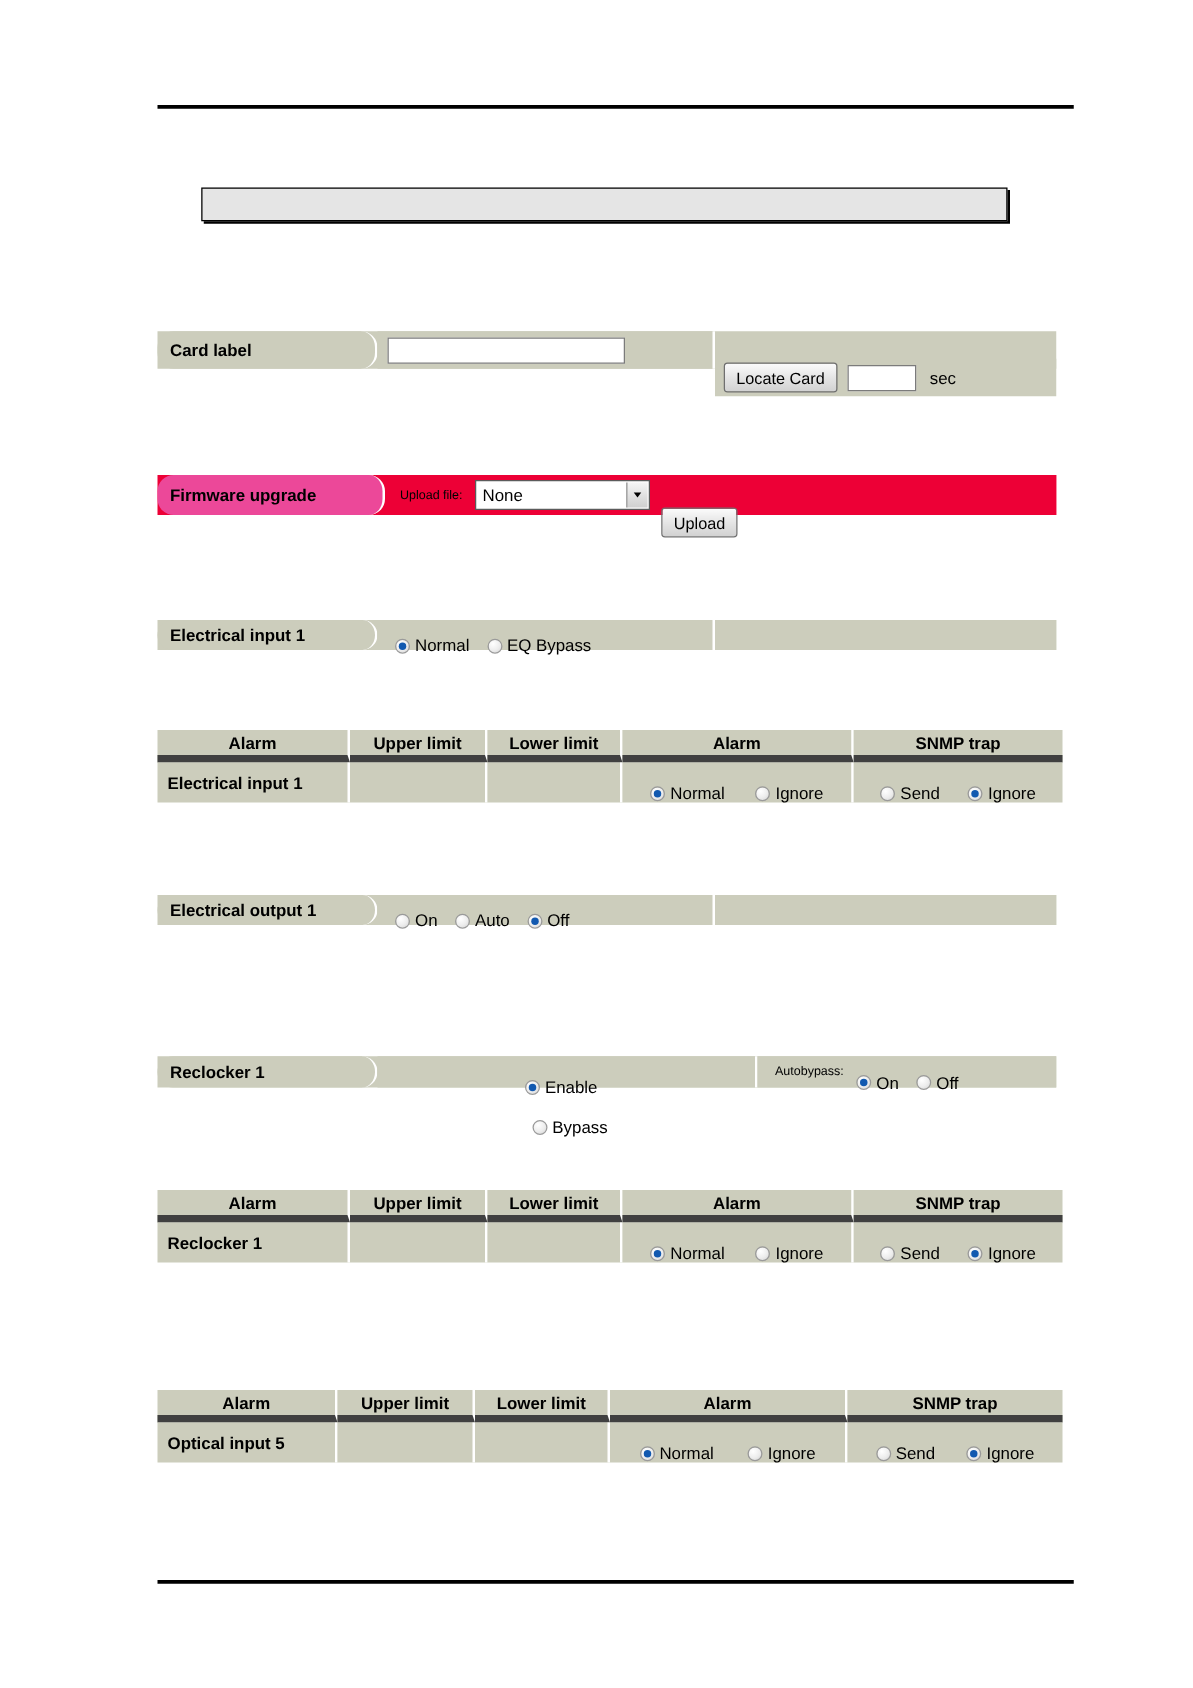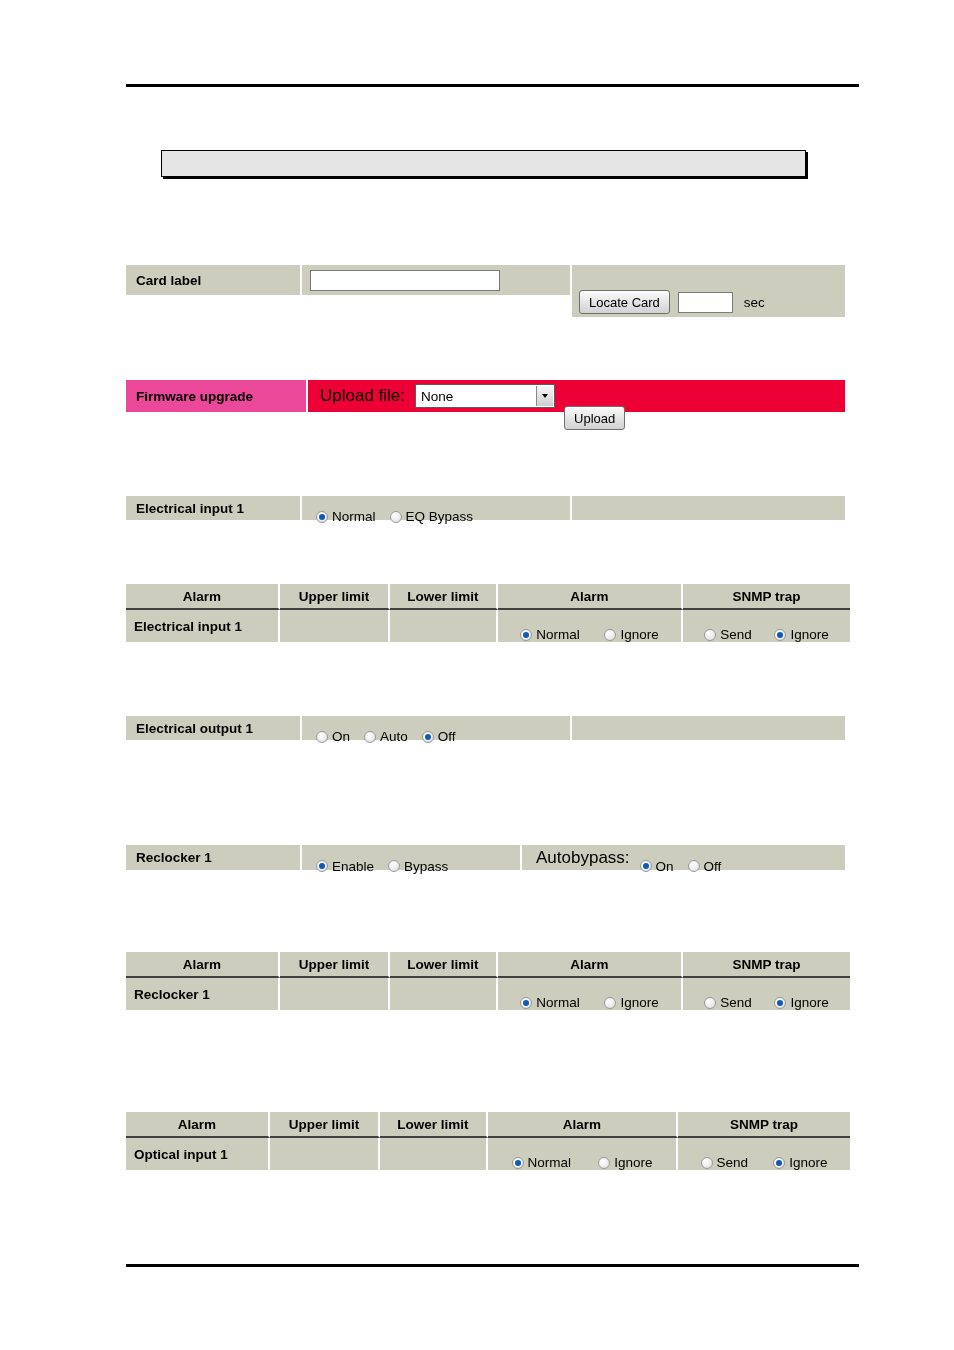--- a/index.html
+++ b/index.html
@@ -54,20 +54,21 @@
     align-items: center;
     background: #cccdbc;
     border-right: 2px solid #ffffff;
     padding: 0 8px;
     height: 100%;
   }
   .cell.last { border-right: none; }
   .cell.labelcell {
     font-weight: bold;
     padding-left: 10px;
+    border-radius: 13px;
   }
 
   
   .textinput {
     background: #ffffff;
     border: 1px solid #7b7b7b;
     height: 21px;
     font-family: "Liberation Sans", sans-serif;
     font-size: 12px;
     padding: 0 3px;
@@ -135,34 +136,34 @@
   }
   .dot.on::after {
     content: "";
     position: absolute;
     left: 50%; top: 50%;
     width: 6px; height: 6px;
     margin-left: -3px; margin-top: -3px;
     border-radius: 50%;
     background: #1259b0;
   }
-  .inline-label { margin-right: 10px; font-size: 17px; white-space: nowrap; }
+  .inline-label { margin-right: 10px; font-size: 10px; white-space: nowrap; }
 
   
   .atable {
     position: absolute;
     border-collapse: separate;
     border-spacing: 0;
     font-size: 13.5px;
     color: #000;
   }
   .atable td, .atable th {
     background: #cccdbc;
     border-right: 2px solid #ffffff;
-    border-bottom: 2px solid #404040;
+    border-bottom: 6px solid #404040;
     padding: 0;
     height: 26px;
     vertical-align: middle;
   }
   .atable tr:last-child td { border-bottom: none; }
   .atable td.last, .atable th.last { border-right: none; }
   .atable th {
     font-weight: bold;
     text-align: center;
   }
@@ -295,21 +296,21 @@
         <span>Off</span>
       </span>
     </div>
     <div class="cell last" style="flex:1;"></div>
   </div>
 
   <div class="row" style="left:126px; top:845px; width:719px; height:25px;">
     <div class="cell labelcell" style="width:176px;">
       <span>Reclocker 1</span>
     </div>
-    <div class="cell" style="width:220px; padding-left:14px;">
+    <div class="cell" style="width:304px; padding-left:14px;flex-direction:column;">
       <span class="radio">
         <span class="dot on"></span>
         <span>Enable</span>
       </span>
       <span class="radio">
         <span class="dot"></span>
         <span>Bypass</span>
       </span>
     </div>
     <div class="cell last" style="flex:1; padding-left:14px;">
@@ -369,21 +370,21 @@
   <table class="atable" style="left:126px; top:1112px; width:724px;">
     <tbody>
         <tr>
       <th style="width:144px;">Alarm</th>
       <th style="width:110px;">Upper limit</th>
       <th style="width:108px;">Lower limit</th>
       <th style="width:190px;">Alarm</th>
       <th class="last">SNMP trap</th>
     </tr>
     <tr>
-      <td class="namecell">Optical input 1</td>
+      <td class="namecell">Optical input 5</td>
       <td></td>
       <td></td>
       <td class="radcell">
         <div class="radcell-inner">
           <span class="radio">
             <span class="dot on"></span>
             <span>Normal</span>
           </span>
           <span class="radio">
             <span class="dot"></span>

